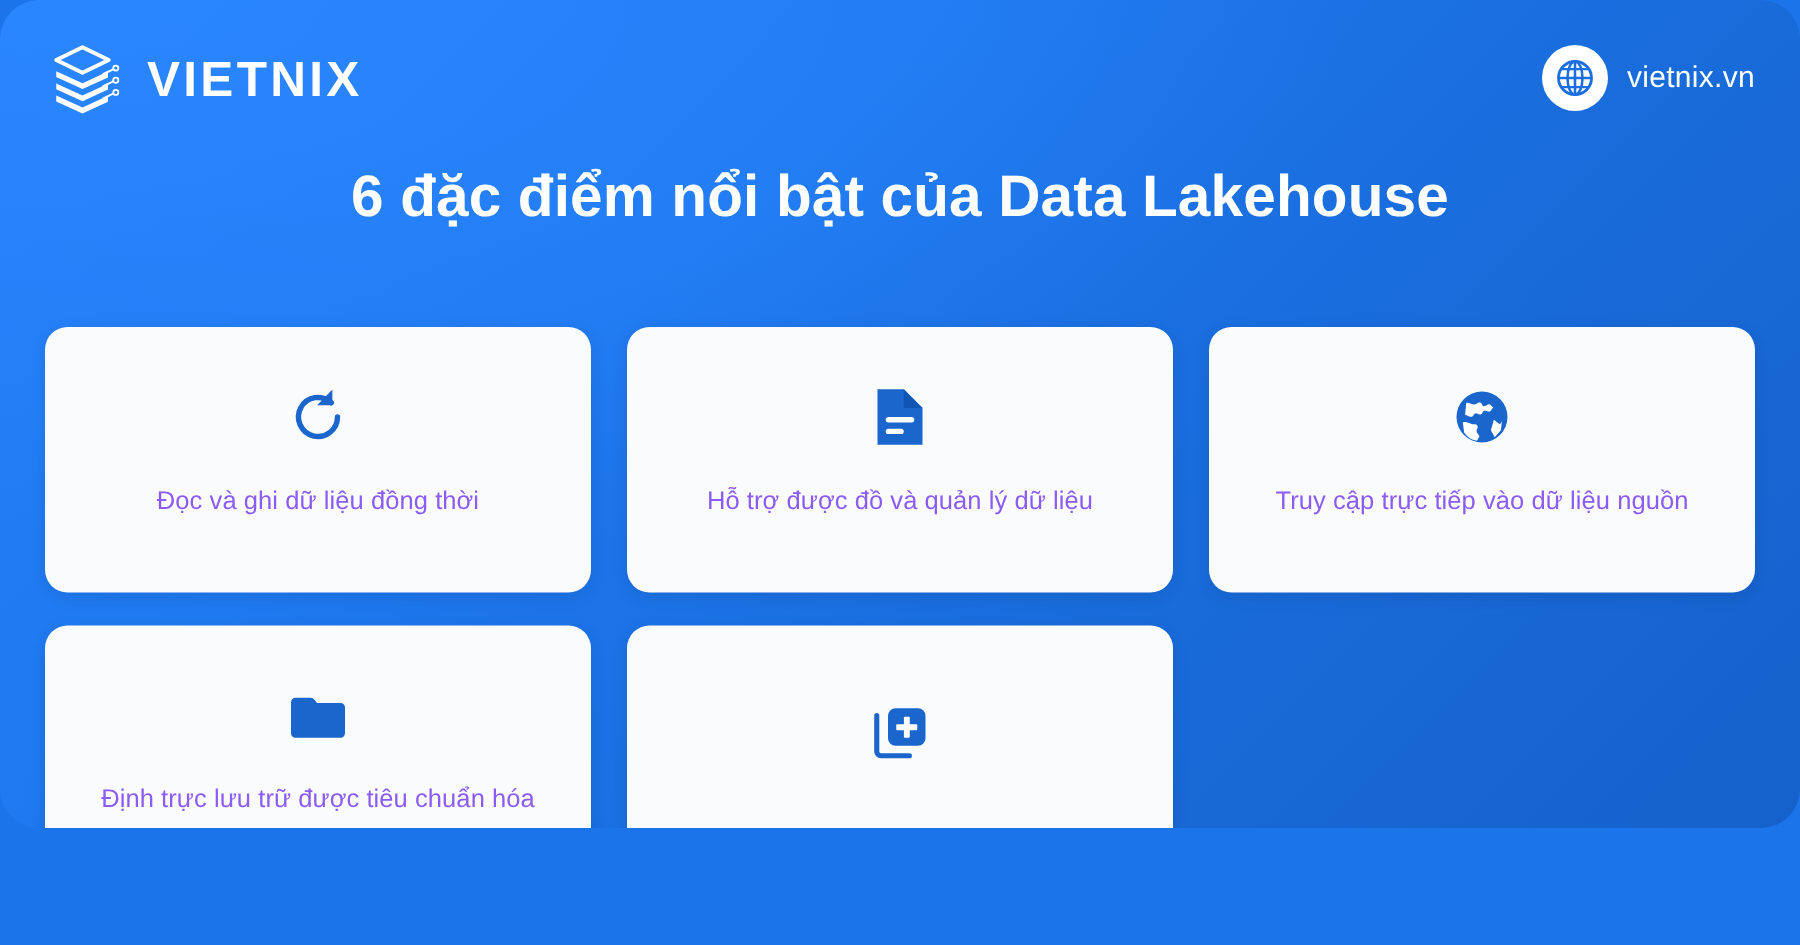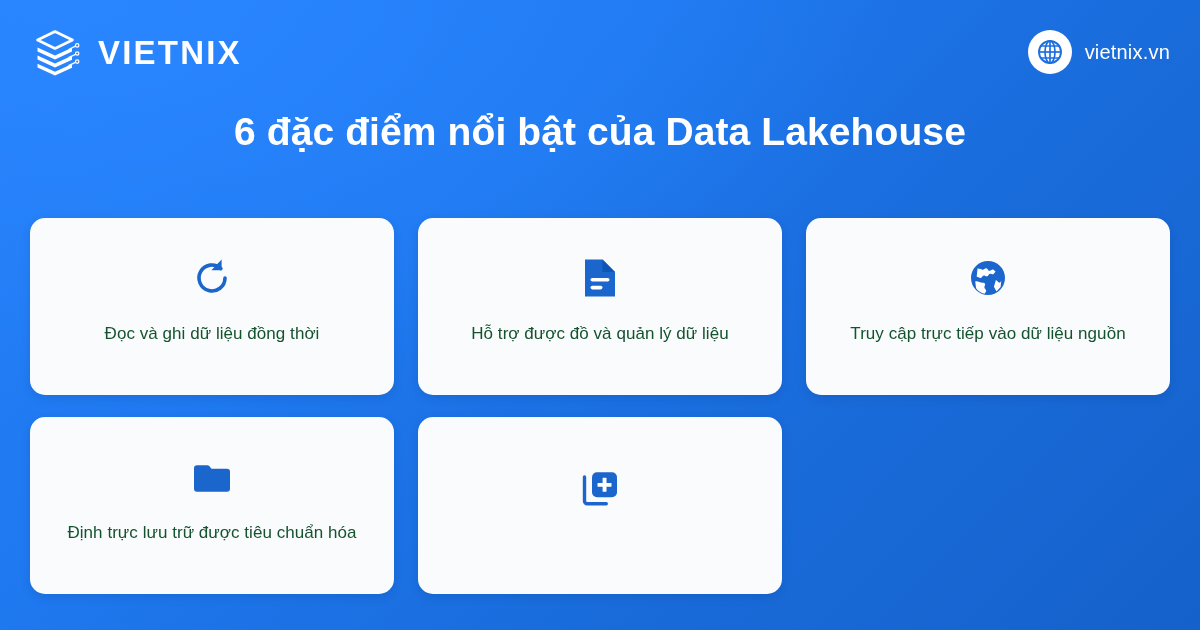--- a/index.html
+++ b/index.html
@@ -11,25 +11,26 @@
   }
 
   body {
     font-family: "Liberation Sans", "DejaVu Sans", sans-serif;
     background: #1c74ea;
   }
 
   .poster {
     position: relative;
     width: 1200px;
-    height: 630px;
+    height: 552px;
     background:
       radial-gradient(120% 110% at 6% 0%, #2a86ff 0%, rgba(42,134,255,0) 58%),
       linear-gradient(135deg, #2580f8 0%, #1f79f0 32%, #1a6ddd 62%, #1561cb 100%);
     overflow: hidden;
+    border-radius: 26px;
   }
 
   
   .header {
     position: absolute;
     top: 0; left: 0; right: 0;
     height: 104px;
     display: flex;
     align-items: center;
     justify-content: space-between;
@@ -125,21 +126,21 @@
     height: 46px;
     display: flex;
     align-items: center;
     justify-content: center;
     margin-bottom: 22px;
   }
 
   .card-icon svg { display: block; }
 
   .card-label {
-    color: #14532d;
+    color: #8b5cf6;
     font-size: 17px;
     font-weight: 400;
     line-height: 1.3;
     letter-spacing: 0.05px;
     max-width: 330px;
   }
 </style>
 </head>
 <body>
 

